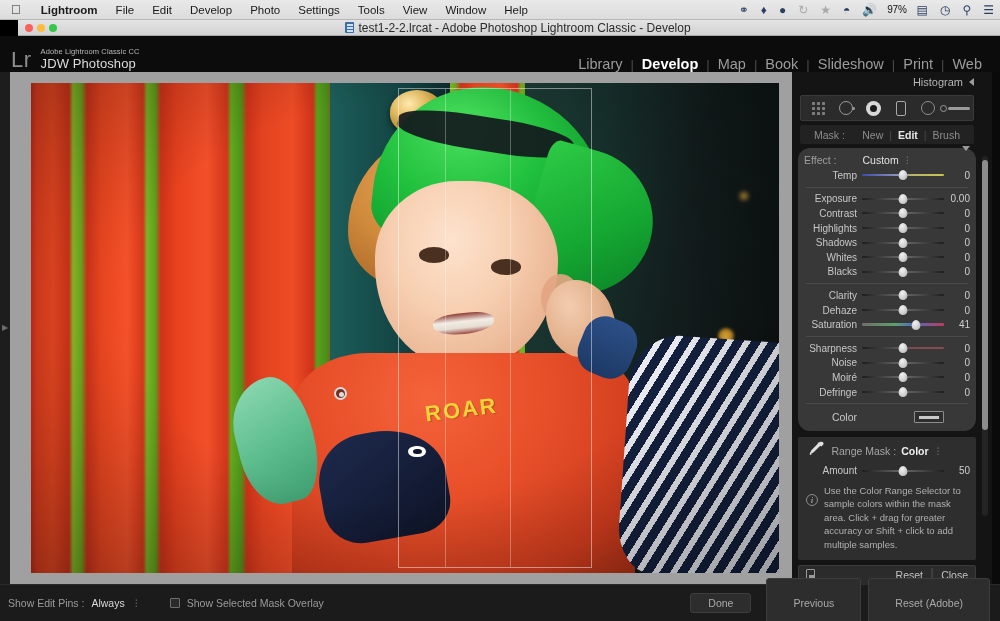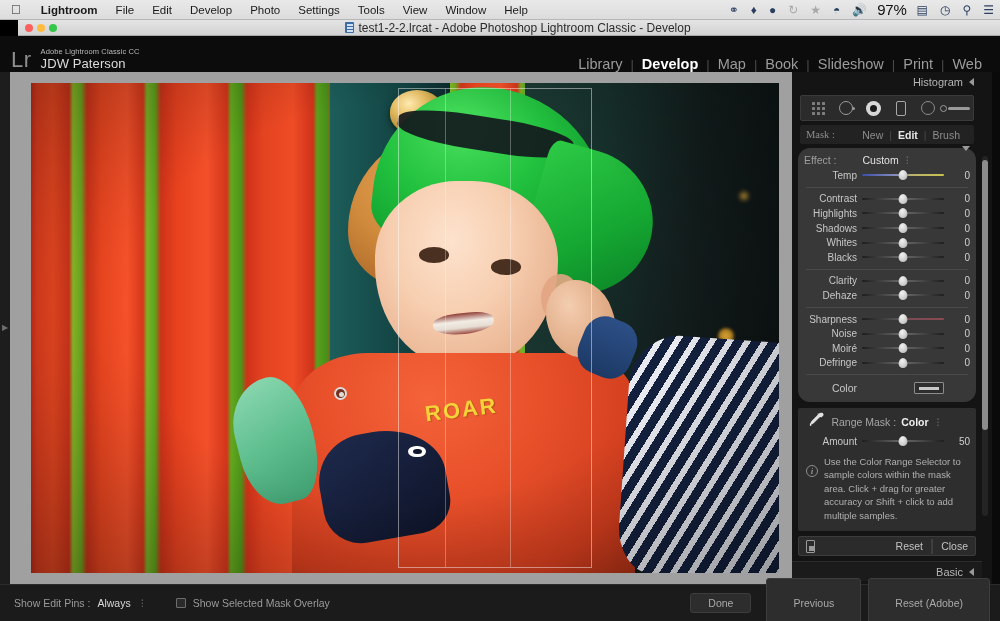--- a/index.html
+++ b/index.html
@@ -18,21 +18,21 @@
     border-bottom: 1px solid #b6b6b8;
     display: flex; align-items: center;
     font-size: 11.5px; color: #1a1a1a;
   }
   .macbar .apple { padding: 0 11px 0 11px; font-size: 13px; line-height: 1; }
   .macbar .mi { padding: 0 9px; white-space: nowrap; }
   .macbar .mi.bold { font-weight: bold; }
   .macbar .spacer { flex: 1; }
   .macbar .si { padding: 0 6px; font-size: 12px; color: #2a3f5f; line-height: 1; }
   .macbar .si.dim { color: #a8a8ab; }
-  .macbar .batt { font-size: 15px; color: #111; padding: 0 4px; letter-spacing: -.2px; }
+  .macbar .batt { font-size: 10px; color: #111; padding: 0 4px; letter-spacing: -.2px; }
 
   
   .titlebar {
     position: absolute; top: 20px; left: 0; width: 1000px; height: 16px;
     background: linear-gradient(180deg,#e4e4e5 0%,#d2d2d3 100%);
     border-bottom: 1px solid #a9a9ab;
     display: flex; align-items: center; justify-content: center;
     font-size: 12px; color: #2b2b2b; margin-left: 18px;
   }
   .traffic { position: absolute; left: 7px; top: 4px; display: flex; gap: 4px; }
@@ -291,21 +291,21 @@
   .t-rect { width: 10px; height: 15px; border: 1.5px solid #a8a8a8; border-radius: 2px; }
   .t-circ2 { width: 14px; height: 14px; border-radius: 50%; border: 1.5px solid #8c8c8c; }
   .t-brush { display: flex; align-items: center; gap: 1px; }
   .t-brush .kn { width: 7px; height: 7px; border-radius: 50%; border: 1.5px solid #9a9a9a; }
   .t-brush .bar { width: 22px; height: 3px; background: #9a9a9a; border-radius: 2px; }
 
   .maskrow {
     margin: 4px 8px 0 8px; height: 19px; background: #222; border-radius: 2px;
     display: flex; align-items: center; font-size: 10.5px; color: #8d8d8d;
   }
-  .maskrow .mlbl { padding-left: 6px; font-family: Liberation Serif, serif; }
+  .maskrow .mlbl { padding-left: 14px; }
   .maskrow .mopts { margin-left: auto; display: flex; align-items: center; padding-right: 8px; }
   .maskrow .mo { padding: 0 6px; }
   .maskrow .mo.on { color: #e8e8e8; font-weight: bold; }
   .maskrow .msep { color: #4a4a4a; }
 
   .adjblock { margin: 4px 6px 0 6px; background: #383838; border-radius: 12px; padding: 3px 0 5px 0; }
   .effrow { display: flex; align-items: center; height: 17px; padding: 0 6px; }
   .effrow .e1 { font-size: 10.5px; color: #9d9d9d; }
   .effrow .e2 { font-size: 10.5px; color: #e2e2e2; margin-left: 26px; }
   .effrow .e3 { font-size: 9px; color: #8b8b8b; margin-left: 4px; }
@@ -372,21 +372,21 @@
     margin: 5px 0 0 0; height: 20px; background: #1b1b1b; border-top: 1px solid #2c2c2c;
     display: flex; align-items: center; justify-content: flex-end; padding-right: 8px; gap: 6px;
   }
   .panelhdr .ph { font-size: 11px; color: #b5b5b5; }
 
   
   .toolbar {
     position: absolute; top: 584px; left: 0; width: 1000px; height: 37px; background: #1b1b1b;
     display: flex; align-items: center; border-top: 1px solid #2b2b2b;
   }
-  .tb-left { display: flex; align-items: center; padding-left: 14px; gap: 7px; }
+  .tb-left { display: flex; align-items: center; padding-left: 8px; gap: 7px; }
   .tb-lbl { font-size: 10.5px; color: #9a9a9a; }
   .tb-val { font-size: 10.5px; color: #d8d8d8; }
   .tb-dd { font-size: 9px; color: #8b8b8b; }
   .tb-check {
     width: 10px; height: 10px; border: 1px solid #6e6e6e; border-radius: 1px; background: #2a2a2a;
     margin-left: 22px;
   }
   .tb-right { margin-left: auto; display: flex; align-items: center; gap: 7px; padding-right: 10px; }
   .tb-btn {
     font-size: 10.5px; color: #a9a9a9; background: #2d2d2d; border: 1px solid #3d3d3d;
@@ -437,21 +437,21 @@
       <span class="doc-ico"></span>
       <span>test1-2-2.lrcat - Adobe Photoshop Lightroom Classic - Develop</span>
     </div>
   </div>
 
   <div class="topbar">
     <div class="identity">
       <span class="lr-logo">Lr</span>
       <span class="id-lines">
         <span class="id-sub" style="display:block">Adobe Lightroom Classic CC</span>
-        <span class="id-main" style="display:block">JDW Paterson</span>
+        <span class="id-main" style="display:block">JDW Photoshop</span>
       </span>
     </div>
     <div class="modules">
       <span class="mod">Library</span>
       <span class="mod-sep">|</span>
       <span class="mod active">Develop</span>
       <span class="mod-sep">|</span>
       <span class="mod">Map</span>
       <span class="mod-sep">|</span>
       <span class="mod">Book</span>
@@ -575,20 +575,28 @@
             <span class="track">
                 <span class="bar temp"></span>
                 <span class="knobh" style="left:50%"></span>
               </span>
             <span class="sv">0</span>
           </div>
 
           <div class="divider"></div>
 
           <div class="srow">
+            <span class="sl">Exposure</span>
+            <span class="track">
+                <span class="bar"></span>
+                <span class="knobh" style="left:50%"></span>
+              </span>
+            <span class="sv">0.00</span>
+          </div>
+          <div class="srow">
             <span class="sl">Contrast</span>
             <span class="track">
                 <span class="bar"></span>
                 <span class="knobh" style="left:50%"></span>
               </span>
             <span class="sv">0</span>
           </div>
           <div class="srow">
             <span class="sl">Highlights</span>
             <span class="track">
@@ -632,20 +640,28 @@
               </span>
             <span class="sv">0</span>
           </div>
           <div class="srow">
             <span class="sl">Dehaze</span>
             <span class="track">
                 <span class="bar"></span>
                 <span class="knobh" style="left:50%"></span>
               </span>
             <span class="sv">0</span>
+          </div>
+          <div class="srow">
+            <span class="sl">Saturation</span>
+            <span class="track">
+                <span class="bar sat"></span>
+                <span class="knobh" style="left:66%"></span>
+              </span>
+            <span class="sv">41</span>
           </div>
 
           <div class="divider"></div>
 
           <div class="srow">
             <span class="sl">Sharpness</span>
             <span class="track">
                 <span class="bar sharp"></span>
                 <span class="knobh" style="left:50%"></span>
               </span>

